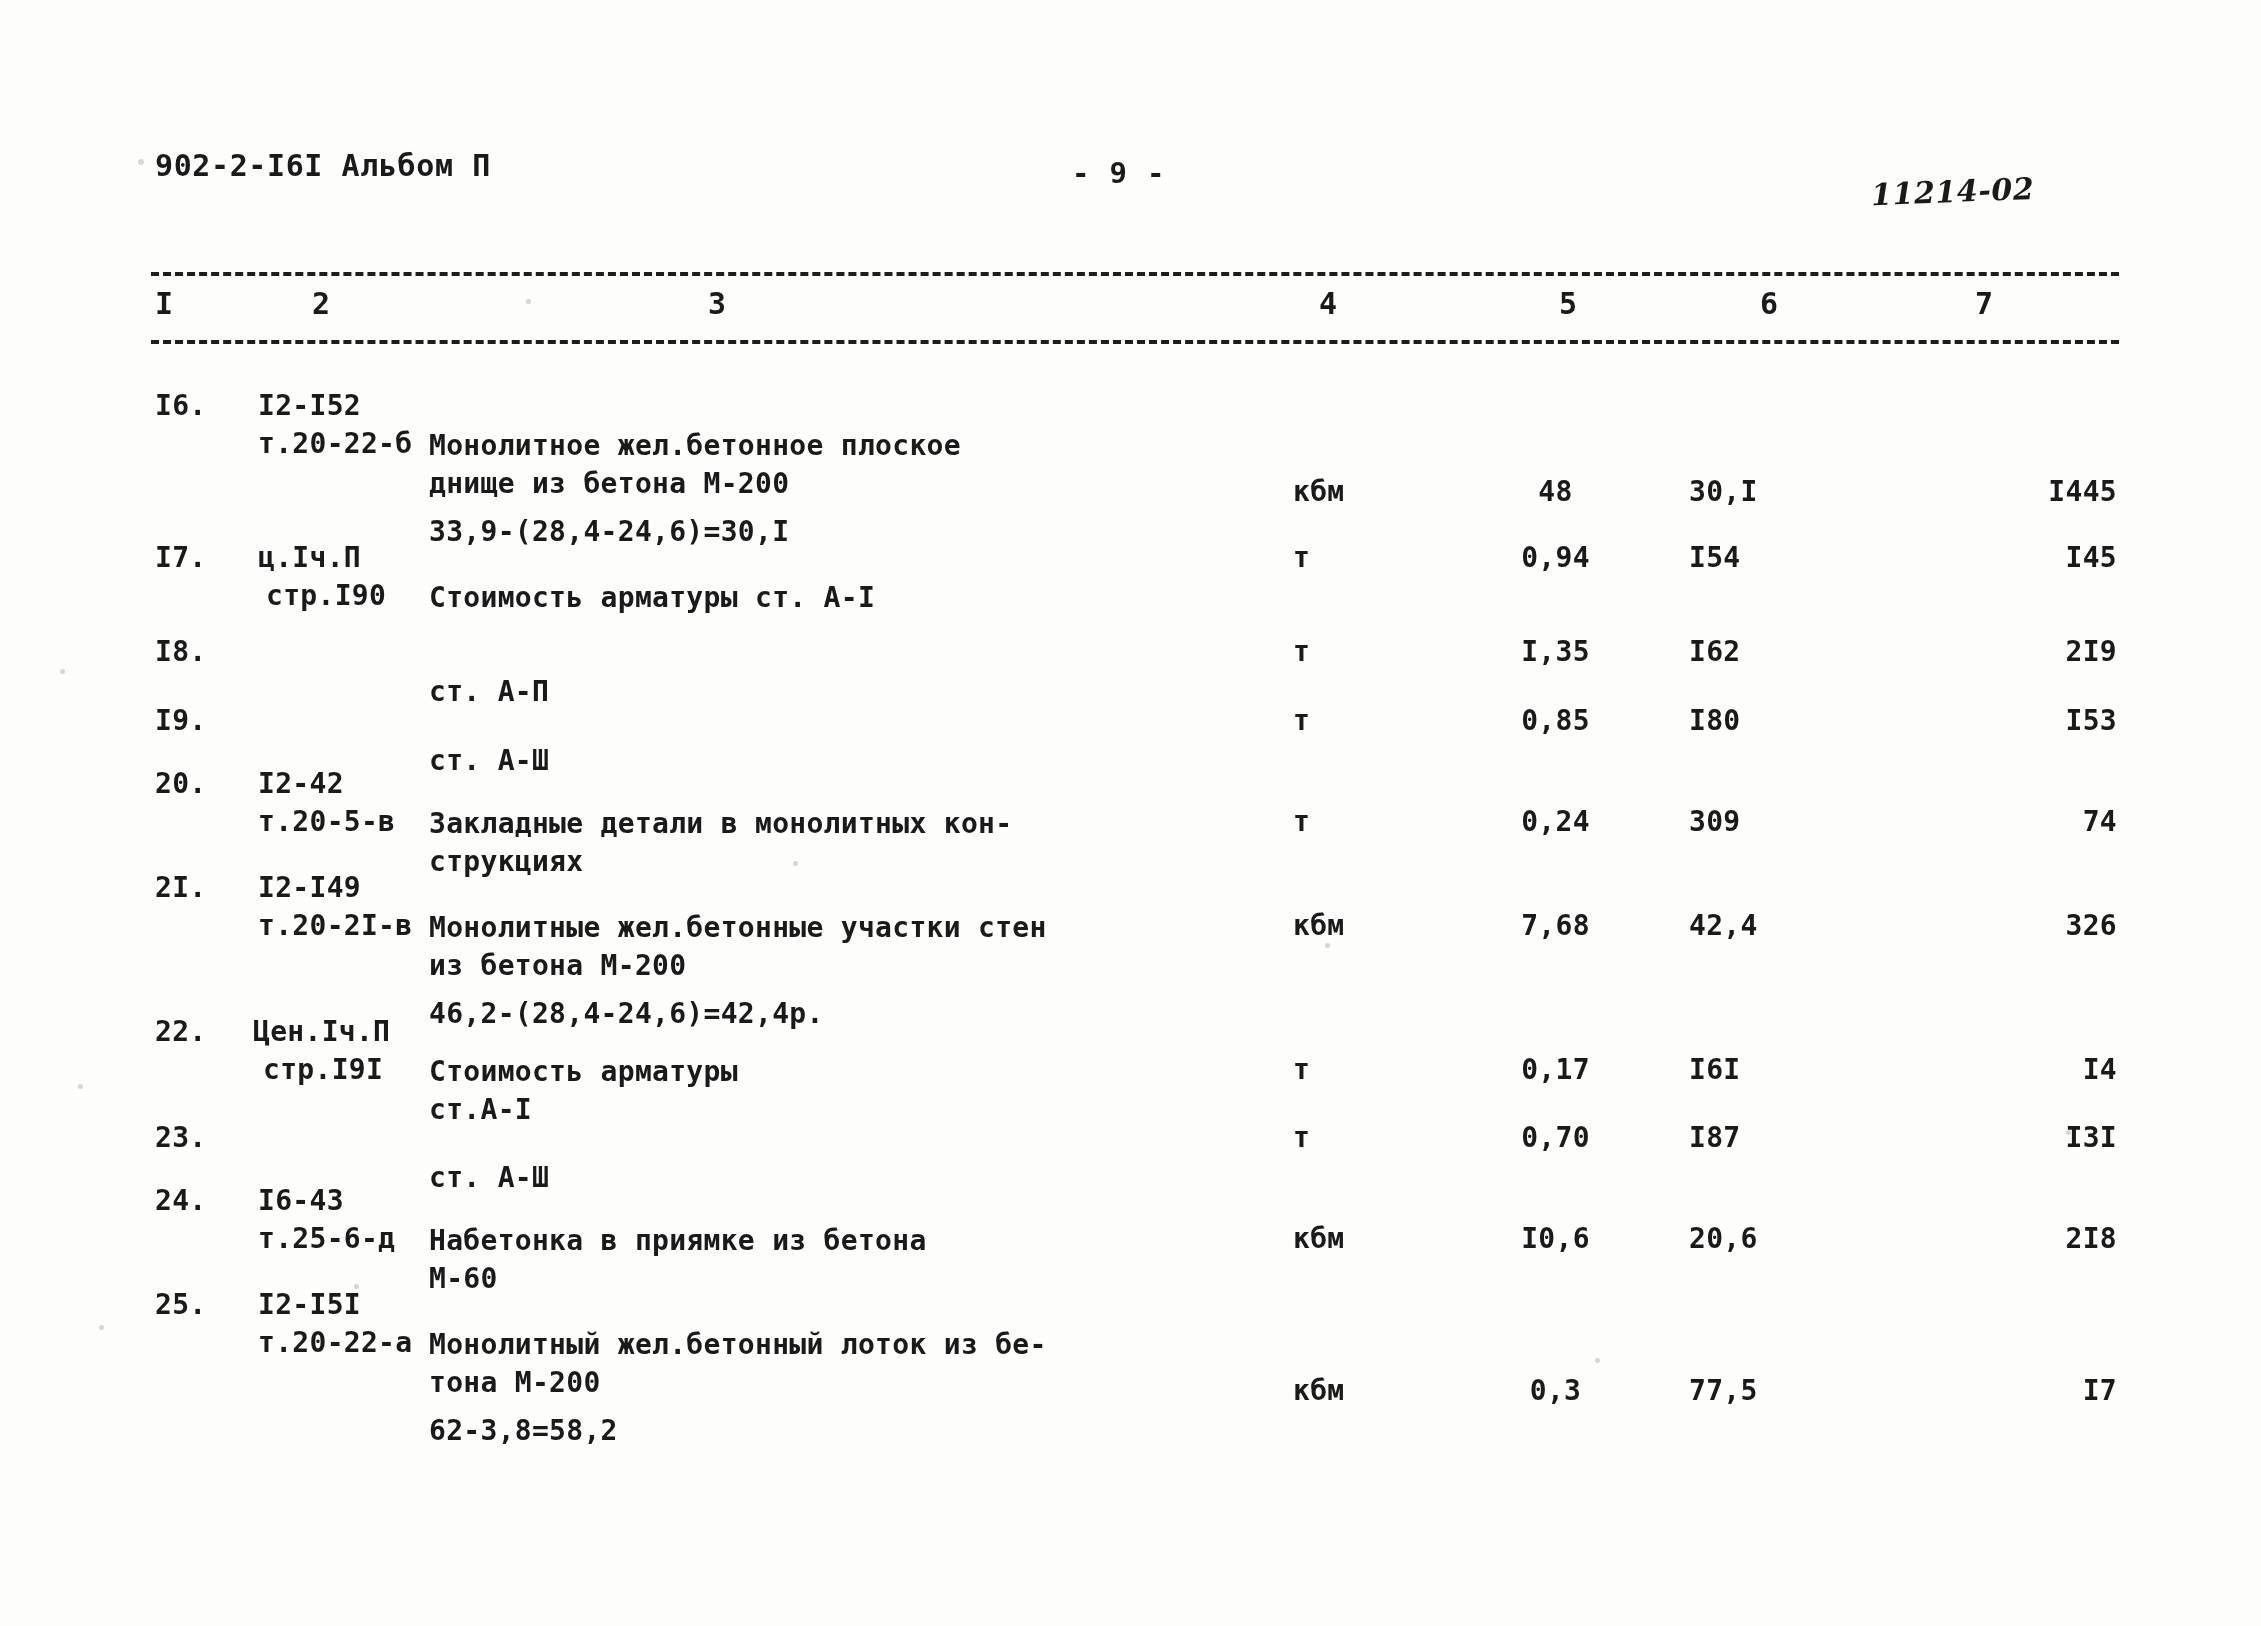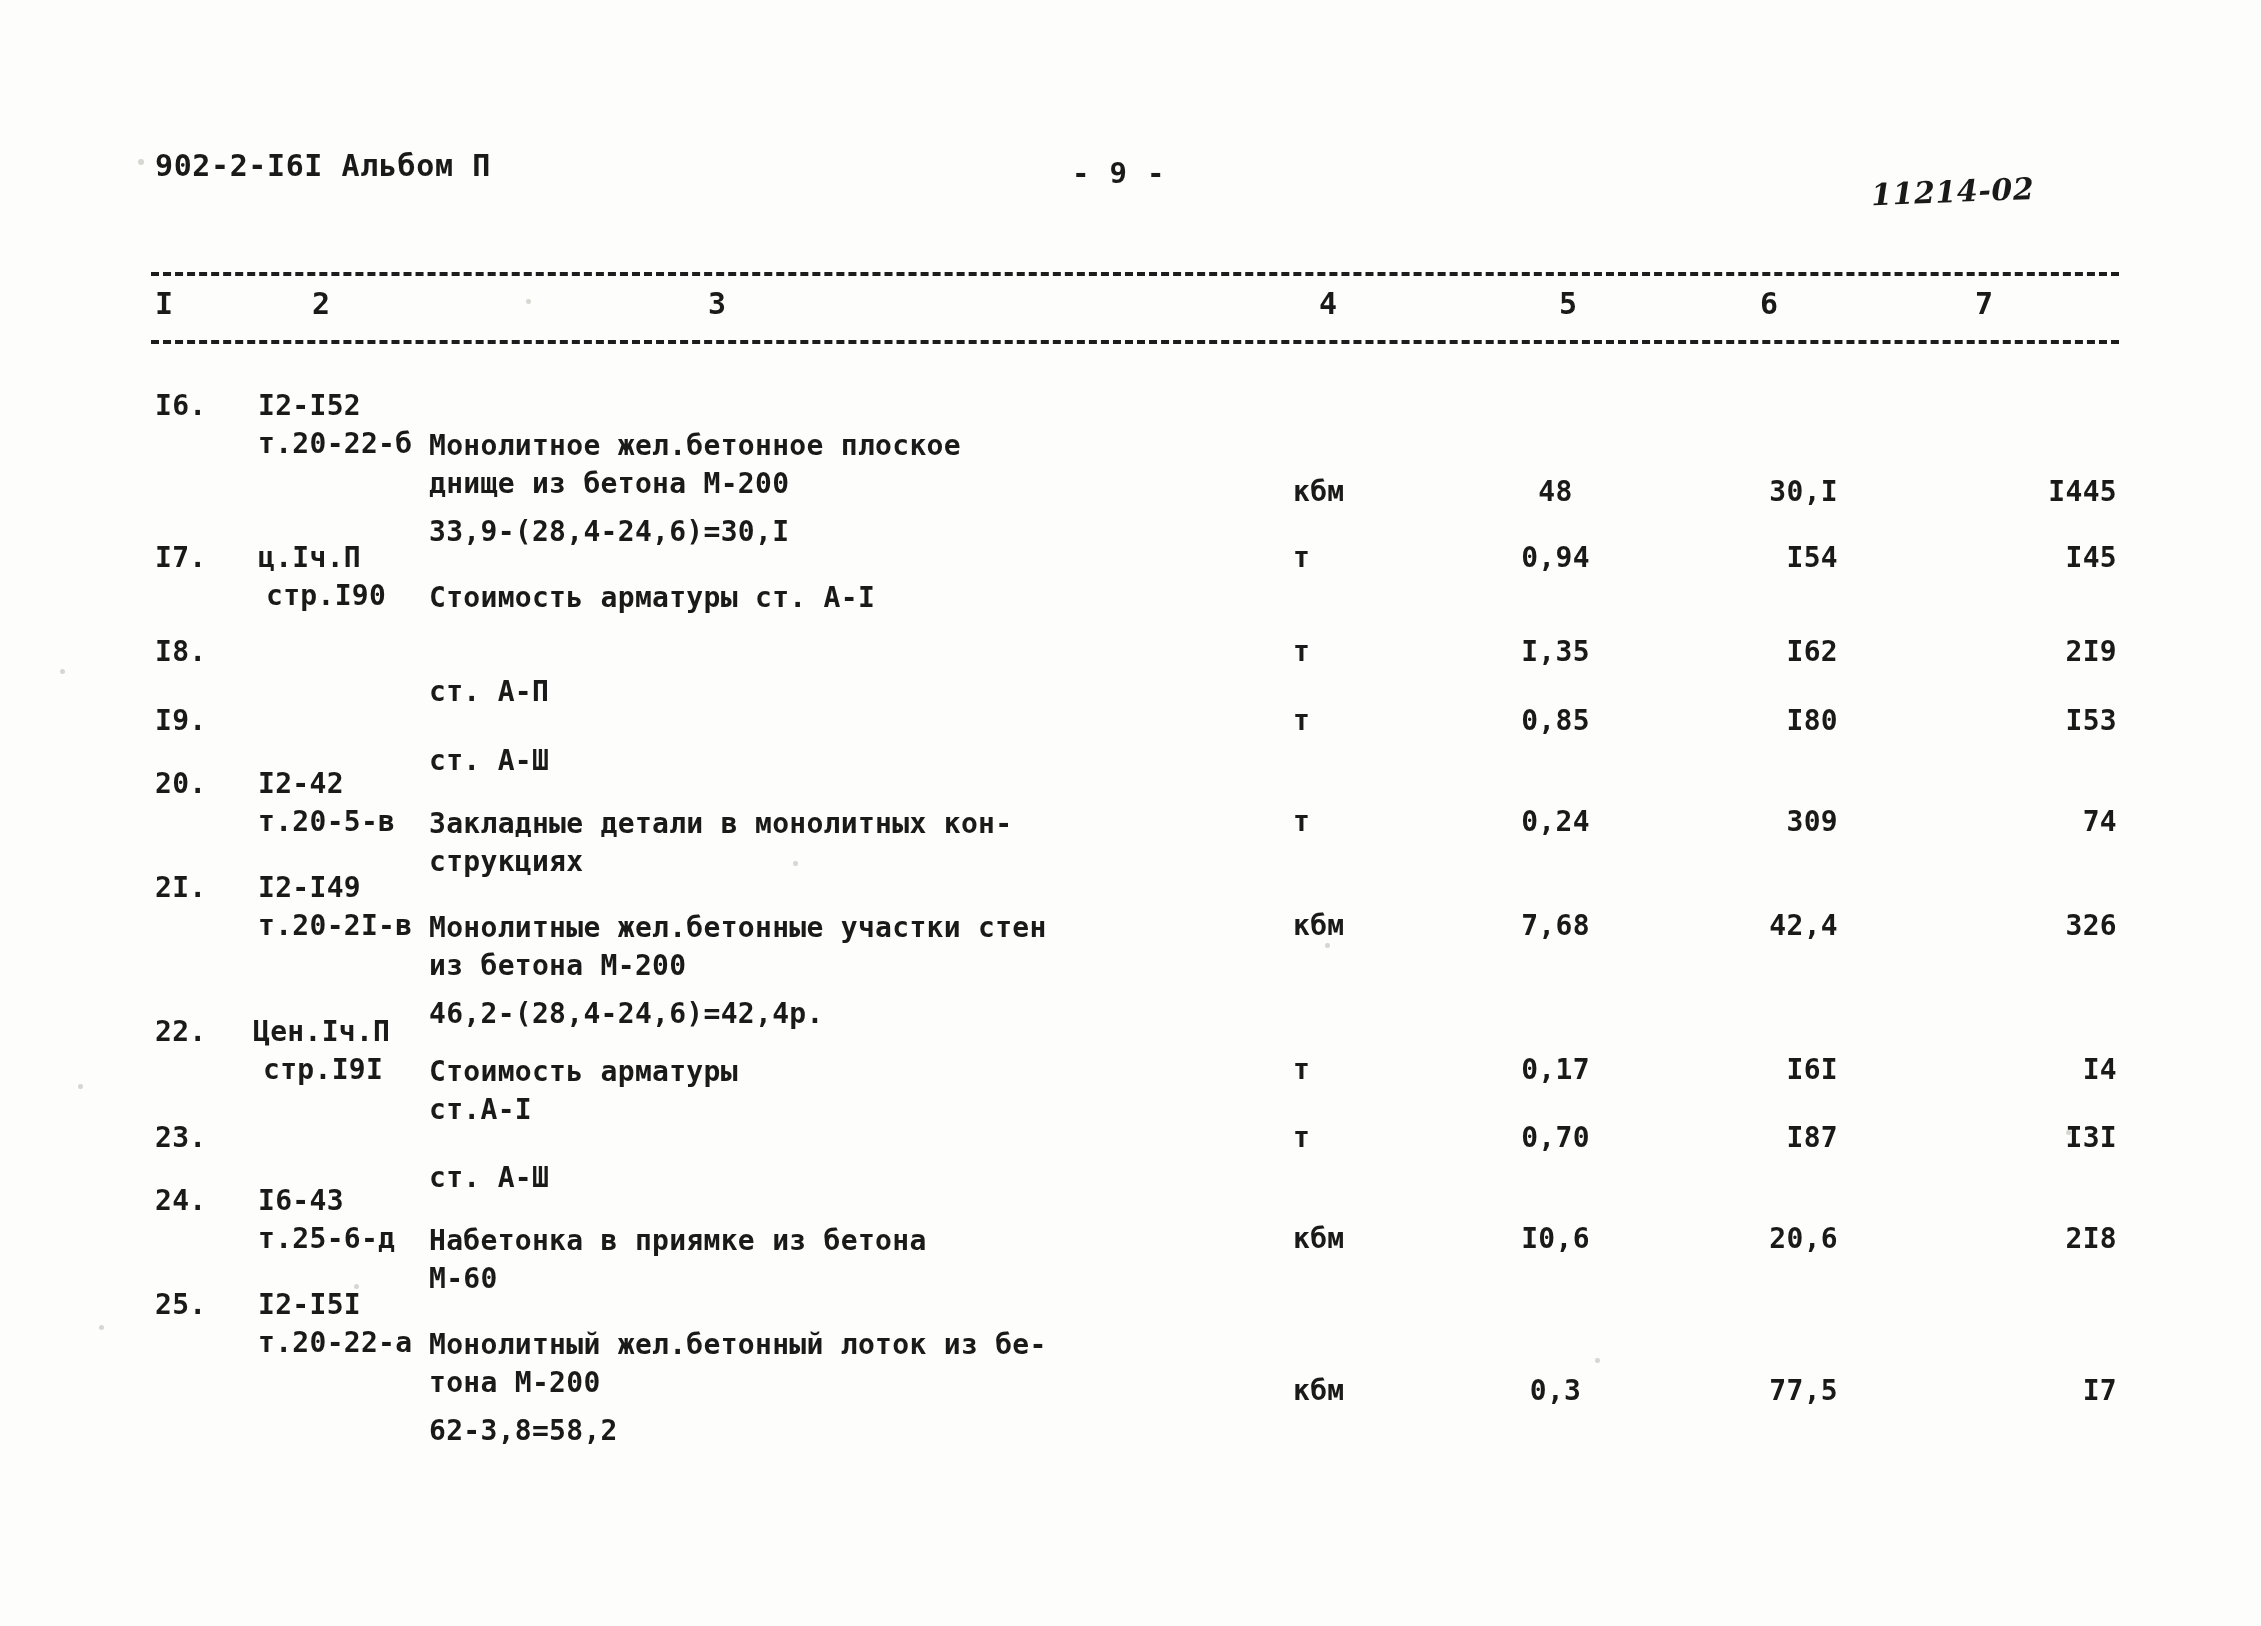--- a/index.html
+++ b/index.html
@@ -129,21 +129,21 @@
     position: absolute;
     left: 1481px;
     width: 149px;
     text-align: center;
     white-space: pre;
   }
   .c-price {
     position: absolute;
     left: 1689px;
     width: 149px;
-    text-align: right;
+    text-align: left;
     white-space: pre;
   }
   .c-total {
     position: absolute;
     left: 1955px;
     width: 162px;
     text-align: right;
     white-space: pre;
   }
 

